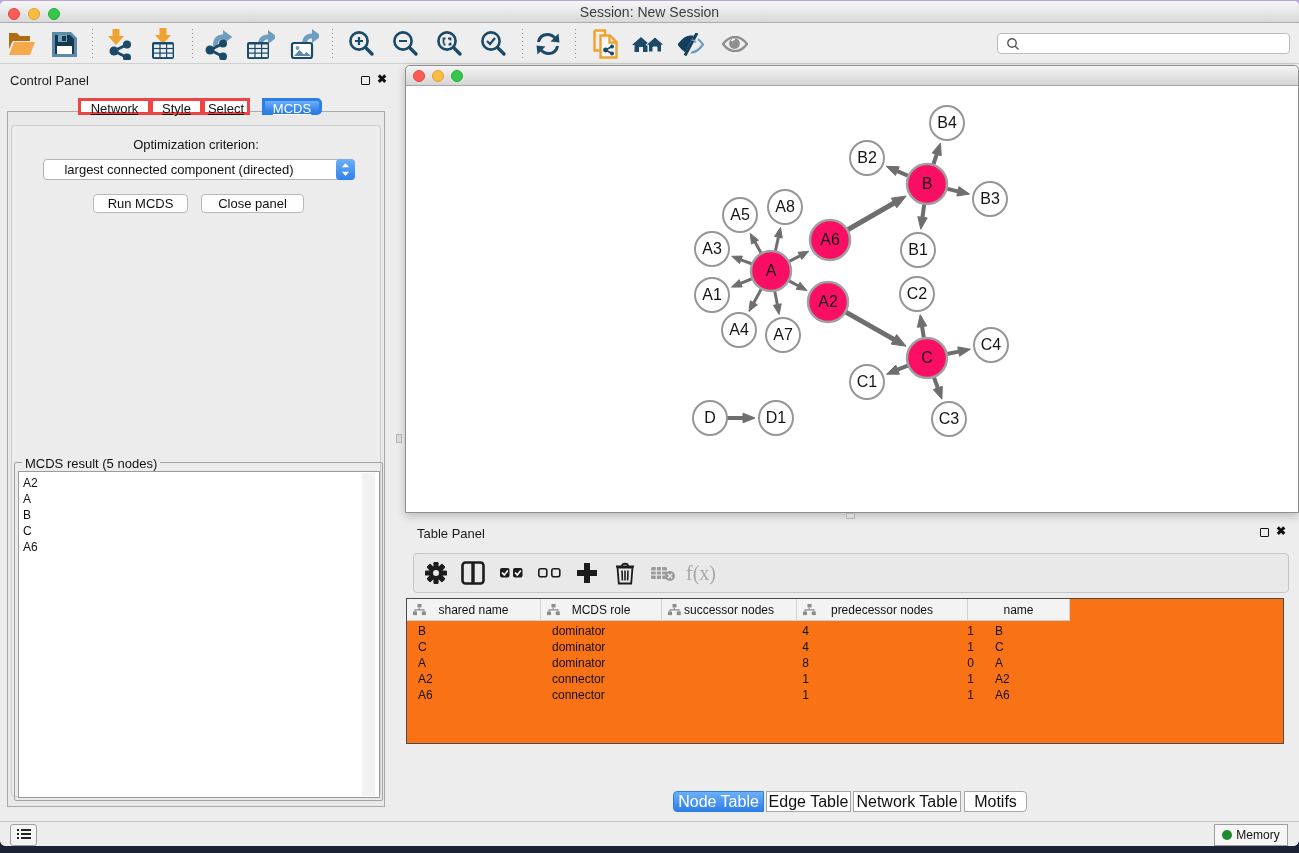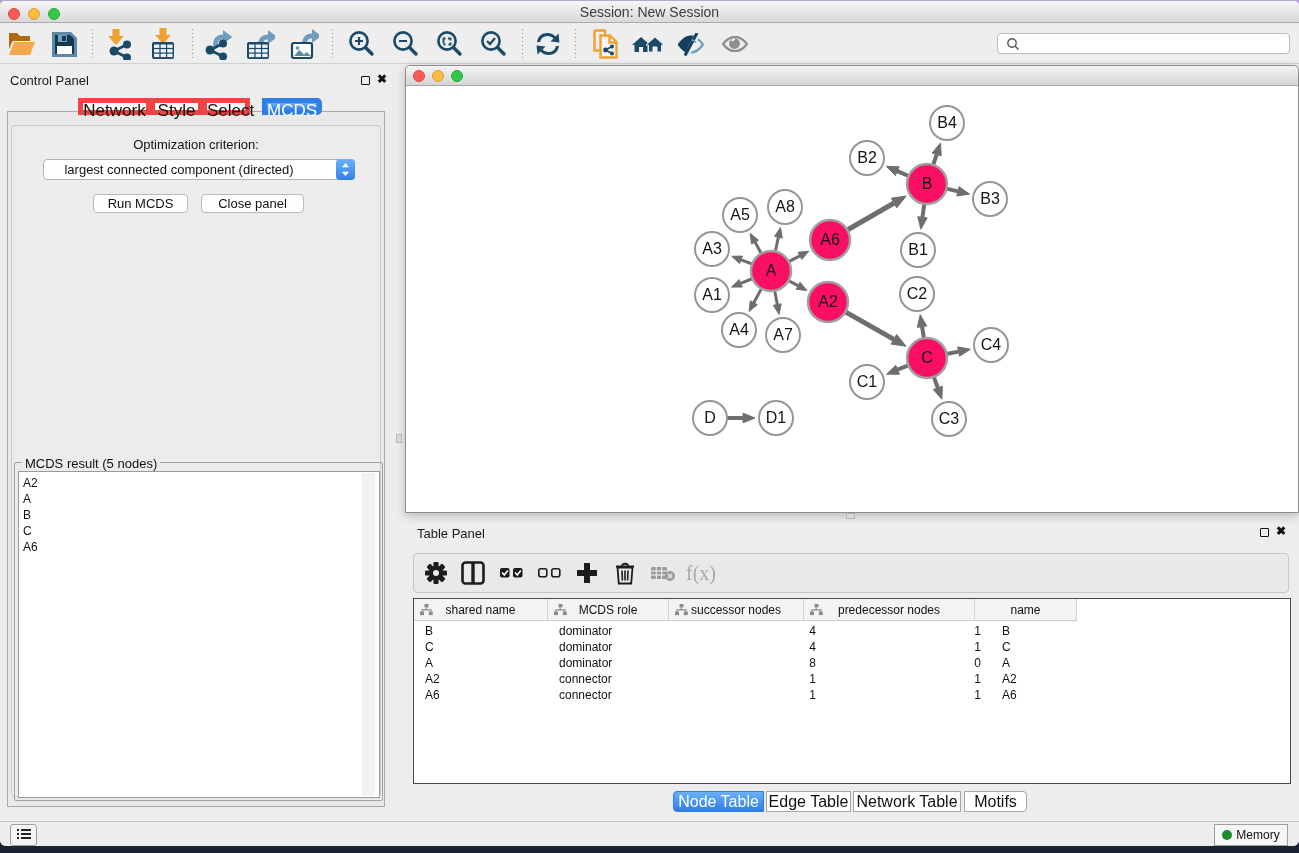--- a/index.html
+++ b/index.html
@@ -27,22 +27,22 @@
   border:1px solid #bcbcbc; border-radius:4px; }
 
 #ctrlpanel { position:absolute; left:0; top:64px; width:392px; height:756px; }
 .panehdr { font-size:13px; color:#1a1a1a; }
 .fltbtn { position:absolute; width:9px; height:9px; border:1.5px solid #111; border-radius:1px; }
 .xbtn { position:absolute; font-size:12px; font-weight:bold; color:#111; }
 #cp-outer { position:absolute; left:7px; top:46px; width:378px; height:696px;
   background:#e9e9e9; border:1px solid #a9a9a9; }
 #cp-inner { position:absolute; left:11px; top:60px; width:370px; height:672px;
   background:#ececec; border:1px solid #cccccc; border-radius:4px; }
-.cptab { position:absolute; top:33px; height:17px; background:#fdfdfd; border:5px solid #ef4444;
-  font-size:17px; color:#111; text-align:center; line-height:16px; z-index:3; }
+.cptab { position:absolute; top:33px; height:17px; background:#fdfdfd; border:3px solid #ef4444;
+  font-size:13px; color:#111; text-align:center; line-height:16px; z-index:3;text-decoration:underline; }
 .cptab.sel { background:linear-gradient(#6cb0f8,#2e7ee8); color:#fff; border-color:#2e7ee8;
   border-radius:0 5px 5px 0; }
 
 #optlabel { position:absolute; left:0; width:392px; top:72px; text-align:center; font-size:13px; color:#111; }
 #combo { position:absolute; left:43px; top:94px; width:312px; height:21px; background:#fff;
   border:1px solid #b4b4b4; border-radius:4px; font-size:13px; color:#111; line-height:20px; text-align:center; padding-right:40px; }
 #combo .spin { position:absolute; right:-1px; top:-1px; width:19px; height:21px; border-radius:4px;
   background:linear-gradient(#6db1f9,#3080ea); }
 .btn { position:absolute; top:129px; height:19px; background:#fefefe; border:1px solid #b9b9b9;
   border-radius:4px; font-size:13px; color:#111; text-align:center; line-height:17px; }
@@ -62,21 +62,21 @@
 #netbar { position:absolute; left:0; top:0; width:100%; height:20px;
   background:linear-gradient(#f4f4f4,#d5d5d5); border-bottom:1px solid #a6a6a6; border-radius:5px 5px 0 0; }
 #netbar .title { position:absolute; left:0; right:0; top:2px; text-align:center; font-size:13px;
   font-weight:bold; color:#2e2e2e; }
 #graph { position:absolute; left:0; top:21px; }
 #graph text { font-size:16px; fill:#141414; }
 
 #tablepanel { position:absolute; left:404px; top:520px; width:895px; height:300px; }
 #tp-toolbar { position:absolute; left:9px; top:32px; width:876px; height:40px; background:#e9e9e9;
   border:1px solid #c6c6c6; border-radius:4px; }
-#tp-table { position:absolute; left:9px; top:77px; width:878px; height:186px; background:#ffffff;
+#tp-table { position:absolute; left:2px; top:77px; width:878px; height:146px; background:#f97316;
   border:1px solid #4a4a4a; }
 #tp-header { position:absolute; left:0; top:0; height:22px; background:#f3f3f3;
   border-bottom:1px solid #cccccc; font-size:12px; color:#111; }
 .thcell { position:absolute; top:0; height:22px; border-right:1px solid #d2d2d2; }
 .thcell span { position:absolute; left:0; right:0; top:4px; text-align:center; }
 .trow { position:absolute; font-size:12px; color:#111; height:16px; line-height:16px; }
 .bottomtabs { position:absolute; top:270px; height:21px; }
 .btab { position:absolute; top:0; height:21px; background:#fff; border:1px solid #a6a6a6;
   font-size:16px; color:#111; text-align:center; line-height:19px; }
 .btab.sel { background:linear-gradient(#6cb0f8,#2e7ee8); color:#fff; border-color:#2e7ee8; }

